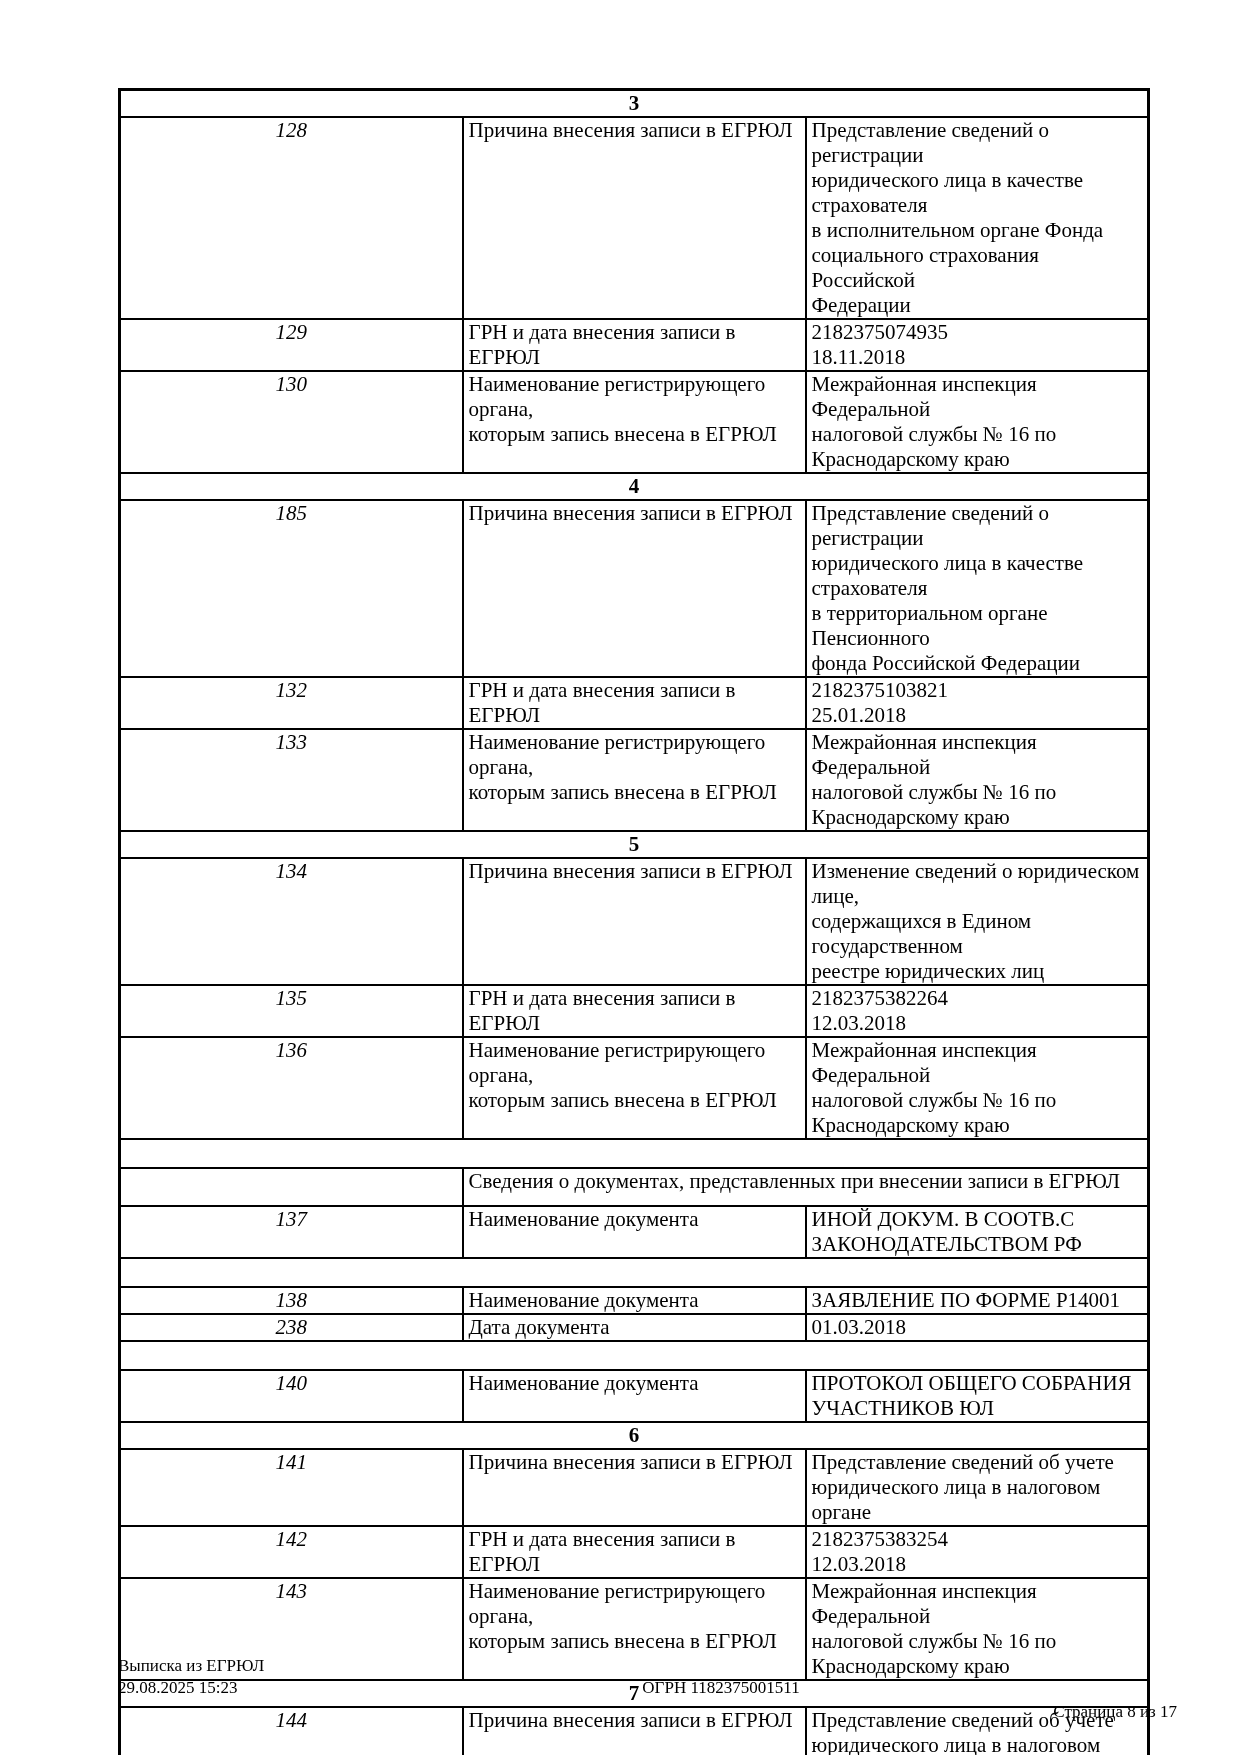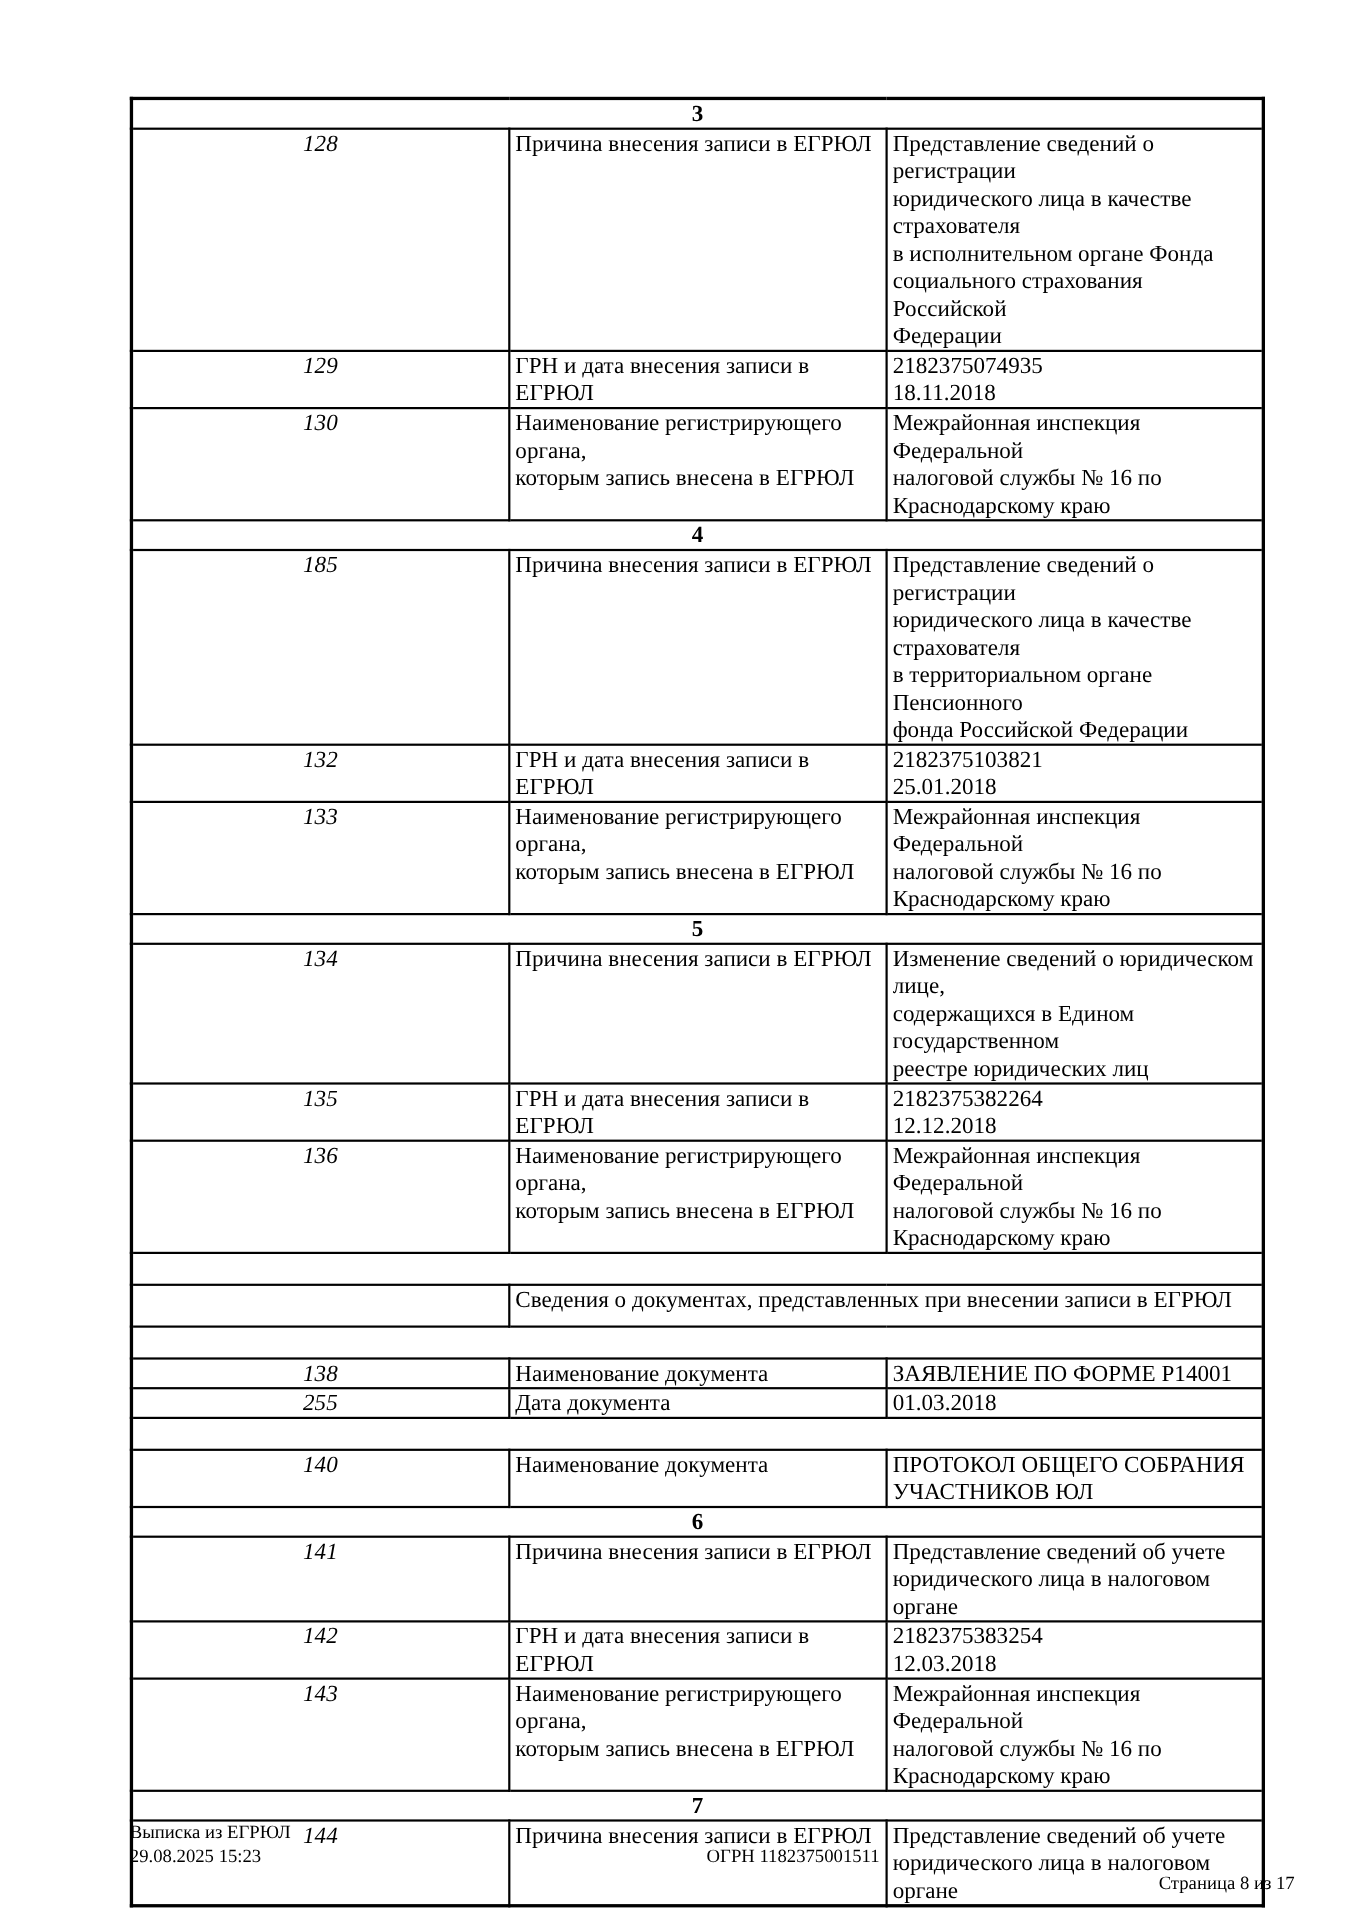--- a/index.html
+++ b/index.html
@@ -147,47 +147,53 @@
             <td class="cell-num">134</td>
             <td class="cell-label">Причина внесения записи в ЕГРЮЛ</td>
             <td class="cell-value">Изменение сведений о юридическом лице,
 содержащихся в Едином государственном
 реестре юридических лиц</td>
           </tr>
           <tr class="data-row">
             <td class="cell-num">135</td>
             <td class="cell-label">ГРН и дата внесения записи в ЕГРЮЛ</td>
             <td class="cell-value">2182375382264
-12.12.2018</td>
+12.03.2018</td>
           </tr>
           <tr class="data-row">
             <td class="cell-num">136</td>
             <td class="cell-label">Наименование регистрирующего органа,
 которым запись внесена в ЕГРЮЛ</td>
             <td class="cell-value">Межрайонная инспекция Федеральной
 налоговой службы № 16 по
 Краснодарскому краю</td>
           </tr>
           <tr class="spacer-row">
             <td colspan="3"></td>
           </tr>
           <tr class="subheader-row">
             <td class="cell-num"></td>
             <td colspan="2">Сведения о документах, представленных при внесении записи в ЕГРЮЛ</td>
           </tr>
+          <tr class="data-row">
+            <td class="cell-num">137</td>
+            <td class="cell-label">Наименование документа</td>
+            <td class="cell-value">ИНОЙ ДОКУМ. В СООТВ.С
+ЗАКОНОДАТЕЛЬСТВОМ РФ</td>
+          </tr>
           <tr class="spacer-row">
             <td colspan="3"></td>
           </tr>
           <tr class="data-row">
             <td class="cell-num">138</td>
             <td class="cell-label">Наименование документа</td>
             <td class="cell-value">ЗАЯВЛЕНИЕ ПО ФОРМЕ Р14001</td>
           </tr>
           <tr class="data-row">
-            <td class="cell-num">255</td>
+            <td class="cell-num">238</td>
             <td class="cell-label">Дата документа</td>
             <td class="cell-value">01.03.2018</td>
           </tr>
           <tr class="spacer-row">
             <td colspan="3"></td>
           </tr>
           <tr class="data-row">
             <td class="cell-num">140</td>
             <td class="cell-label">Наименование документа</td>
             <td class="cell-value">ПРОТОКОЛ ОБЩЕГО СОБРАНИЯ

